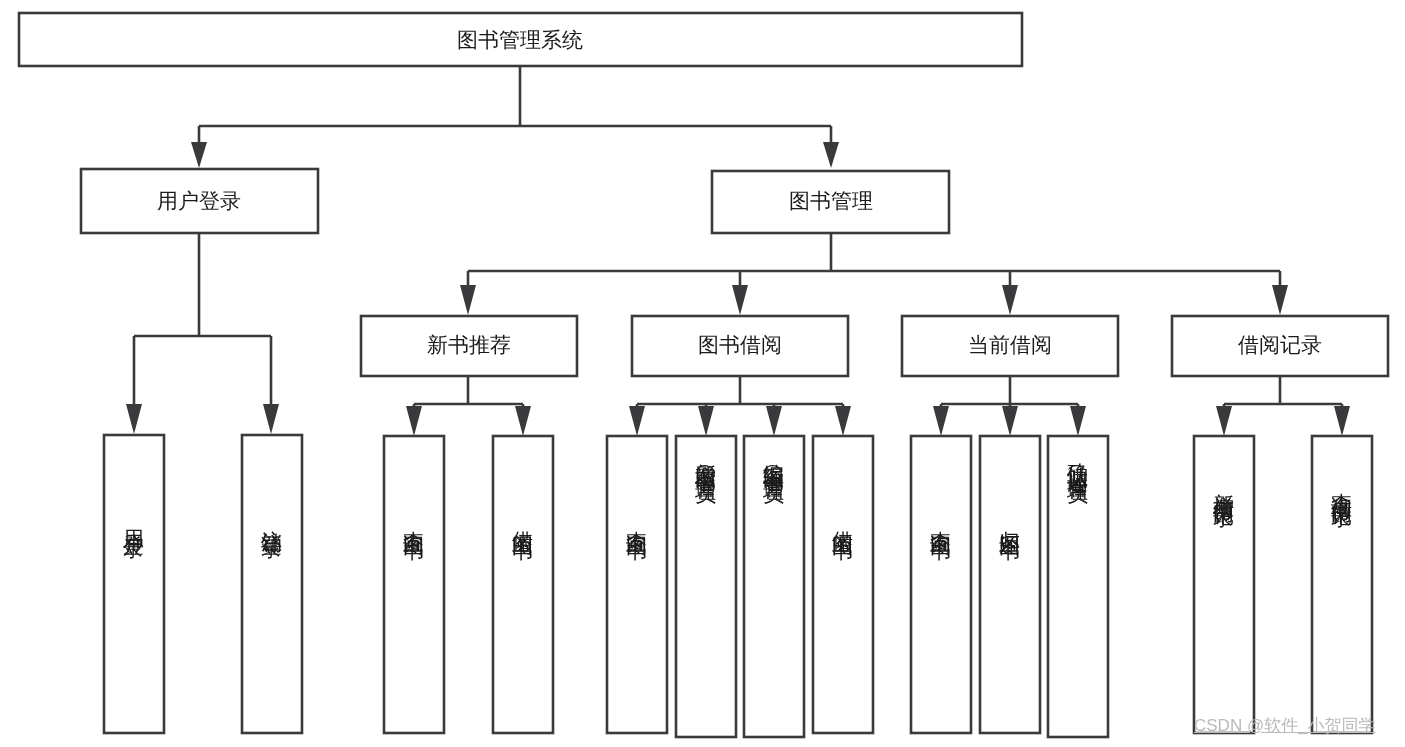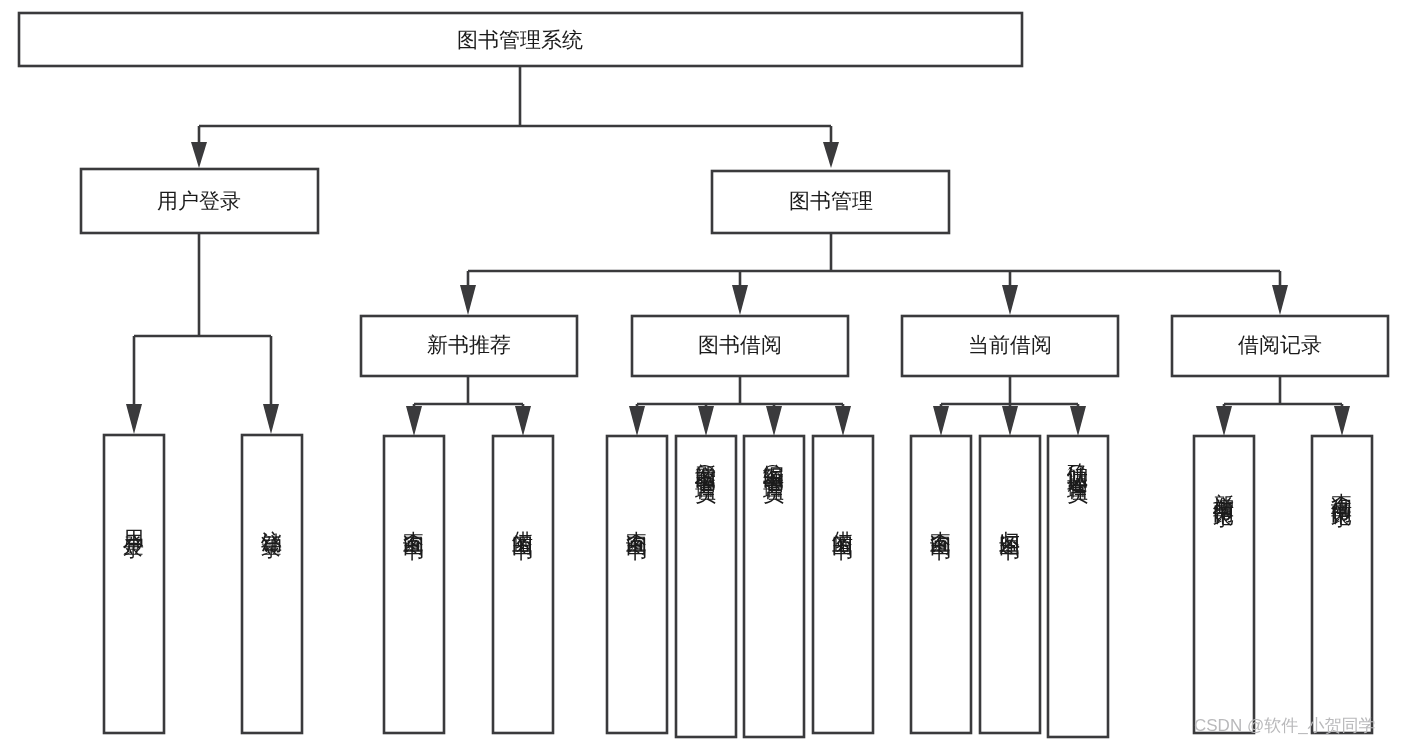--- a/index.html
+++ b/index.html
@@ -68,20 +68,21 @@
   }
   .watermark {
     position: absolute;
     left: 1194px;
     top: 714px;
     font-family: "Liberation Sans", "DejaVu Sans", sans-serif;
     font-size: 17px;
     color: #b9b9bb;
     white-space: nowrap;
     pointer-events: none;
+    text-decoration: underline;
   }
 </style>
 </head>
 <body>
 
 <div id="diagram-root">
 
   <svg class="flow" viewBox="0 0 1405 747" xmlns="http://www.w3.org/2000/svg">
 
     <g>

